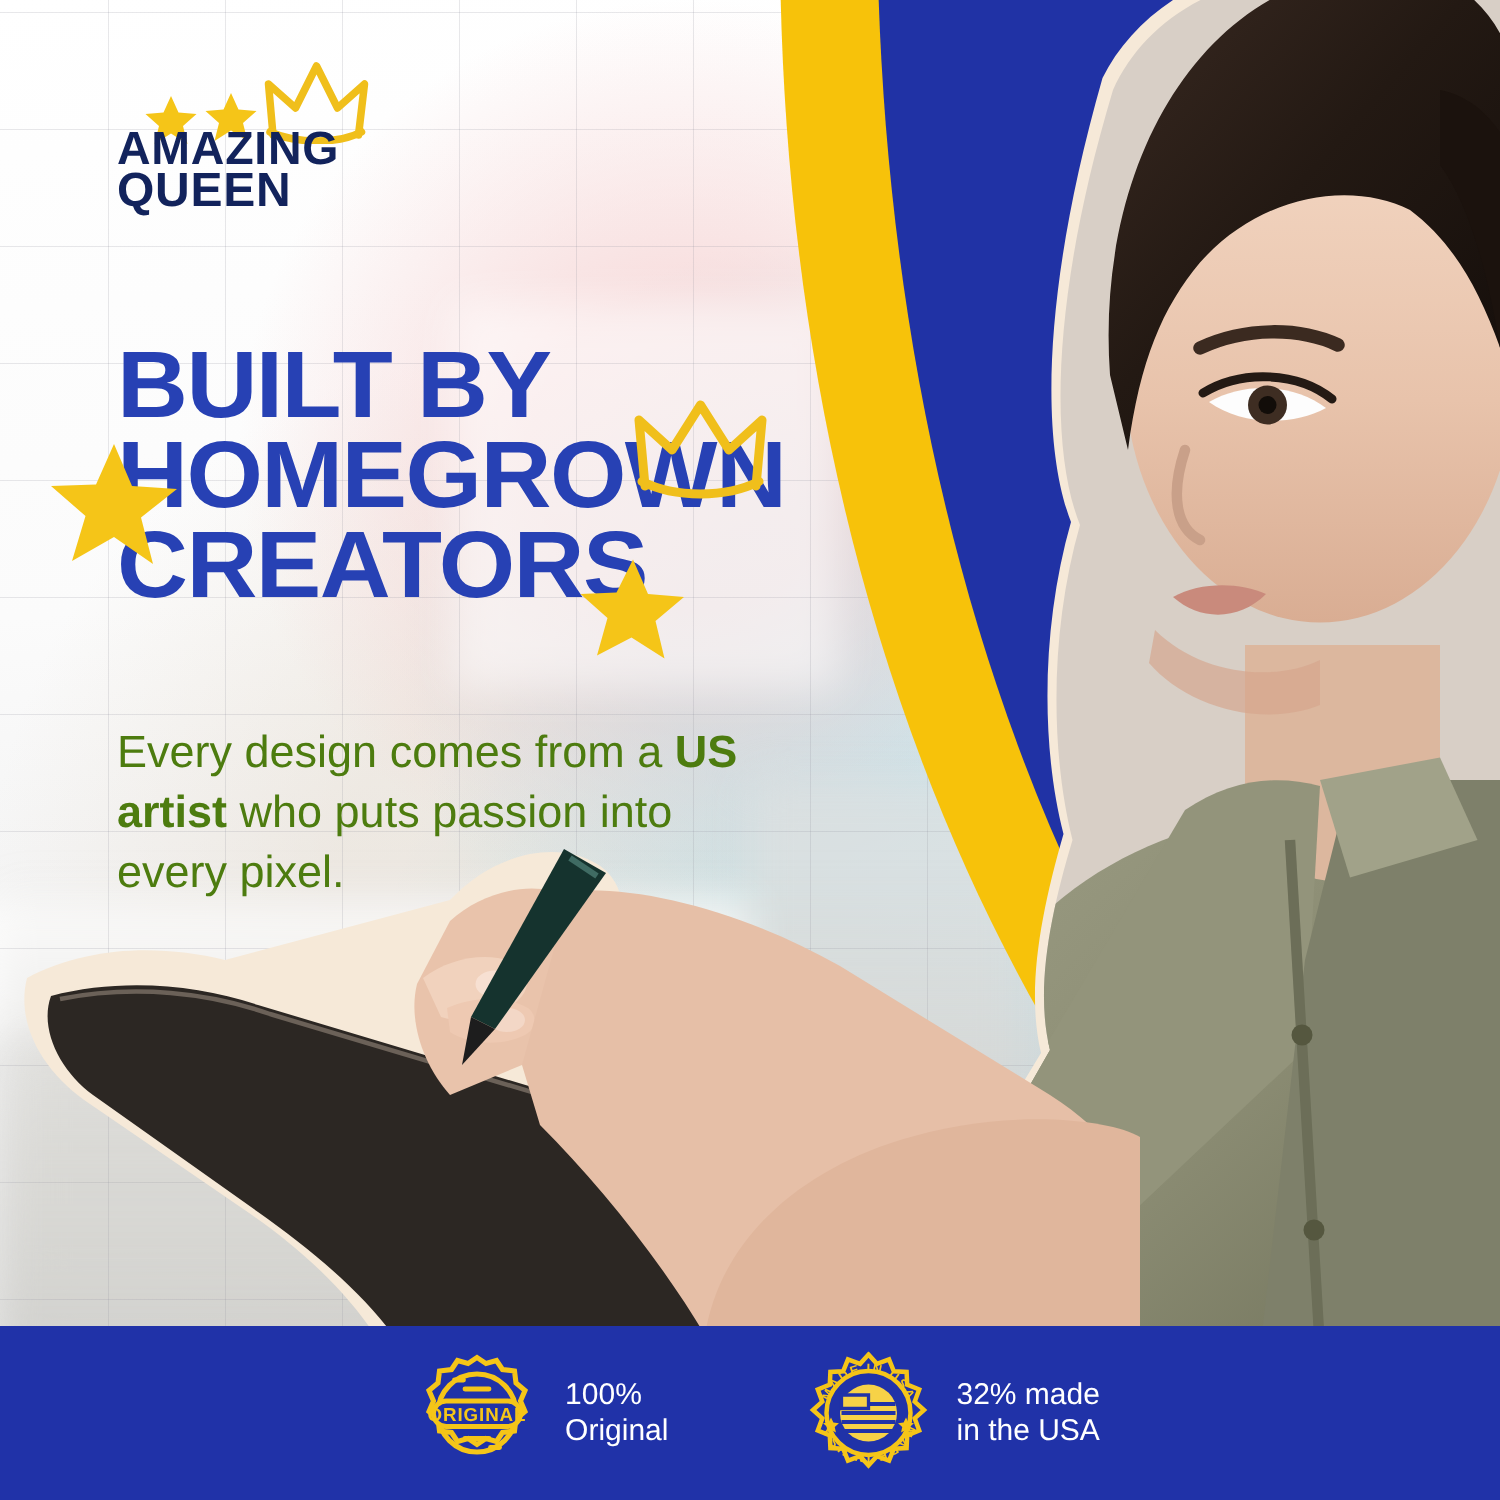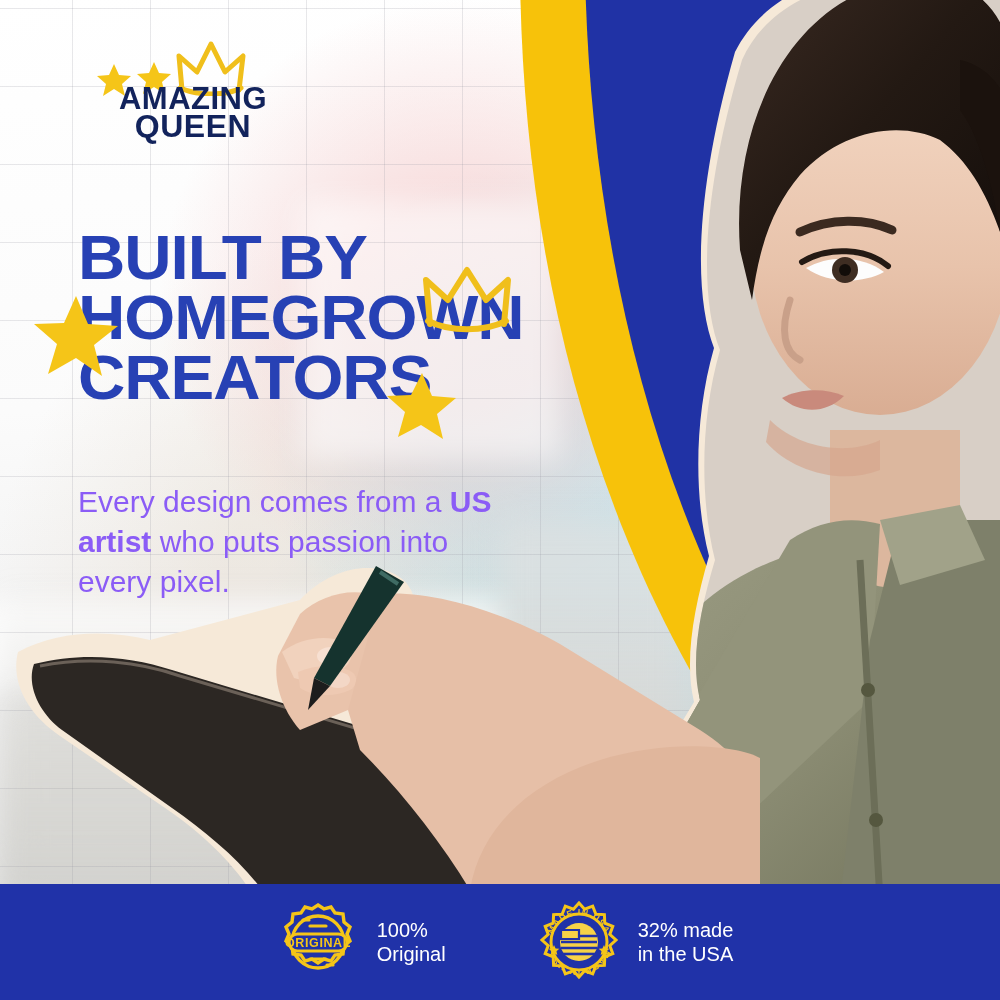--- a/index.html
+++ b/index.html
@@ -36,39 +36,39 @@
 
   
   .swoosh{position:absolute;left:0;top:0;width:1000px;height:1000px;pointer-events:none;}
 
   
   .cutout{position:absolute;right:0;top:0;width:540px;height:900px;overflow:visible;}
   .cut-svg{position:absolute;right:0;top:0;}
 
   
   .logo{position:absolute;left:78px;top:40px;width:230px;height:110px;}
-  .logo-txt{position:absolute;left:0;top:44px;width:230px;text-align:center;
+  .logo-txt{position:absolute;left:0;top:44px;width:230px;text-align:left;
     color:#12235c;font-weight:700;letter-spacing:.5px;line-height:.96;}
   .logo-l1{font-size:31px;}
   .logo-l2{font-size:32px;margin-top:-3px;}
 
   
   .headline{position:absolute;left:78px;top:228px;width:470px;z-index:6;}
   .hl{color:#2741b4;font-weight:700;font-size:63px;line-height:.95;
       letter-spacing:-1px;text-transform:uppercase;margin:0;
       font-family:"Liberation Sans",sans-serif;
       transform:scaleX(1.04);transform-origin:left center;}
   .hl .l2,.hl .l3{display:block;}
 
   .star{position:absolute;z-index:7;}
   .crown-deco{position:absolute;z-index:7;}
 
   
   .body-copy{position:absolute;left:78px;top:452px;width:430px;z-index:6;
-    color:#8b5cf6;font-size:30px;line-height:1.33;font-weight:400;}
+    color:#4d7c0f;font-size:30px;line-height:1.33;font-weight:400;}
   .body-copy b{font-weight:700;}
 
   
   .bar{position:absolute;left:0;right:0;bottom:0;height:116px;background:#2032a8;z-index:20;
        display:flex;align-items:center;}
   .bar-inner{display:flex;align-items:center;gap:92px;margin:0 auto;padding-left:10px;}
   .badge{display:flex;align-items:center;gap:18px;}
   .badge-txt{color:#fff;font-size:20px;line-height:1.22;font-weight:400;white-space:pre-line;}
 </style>
 </head>

